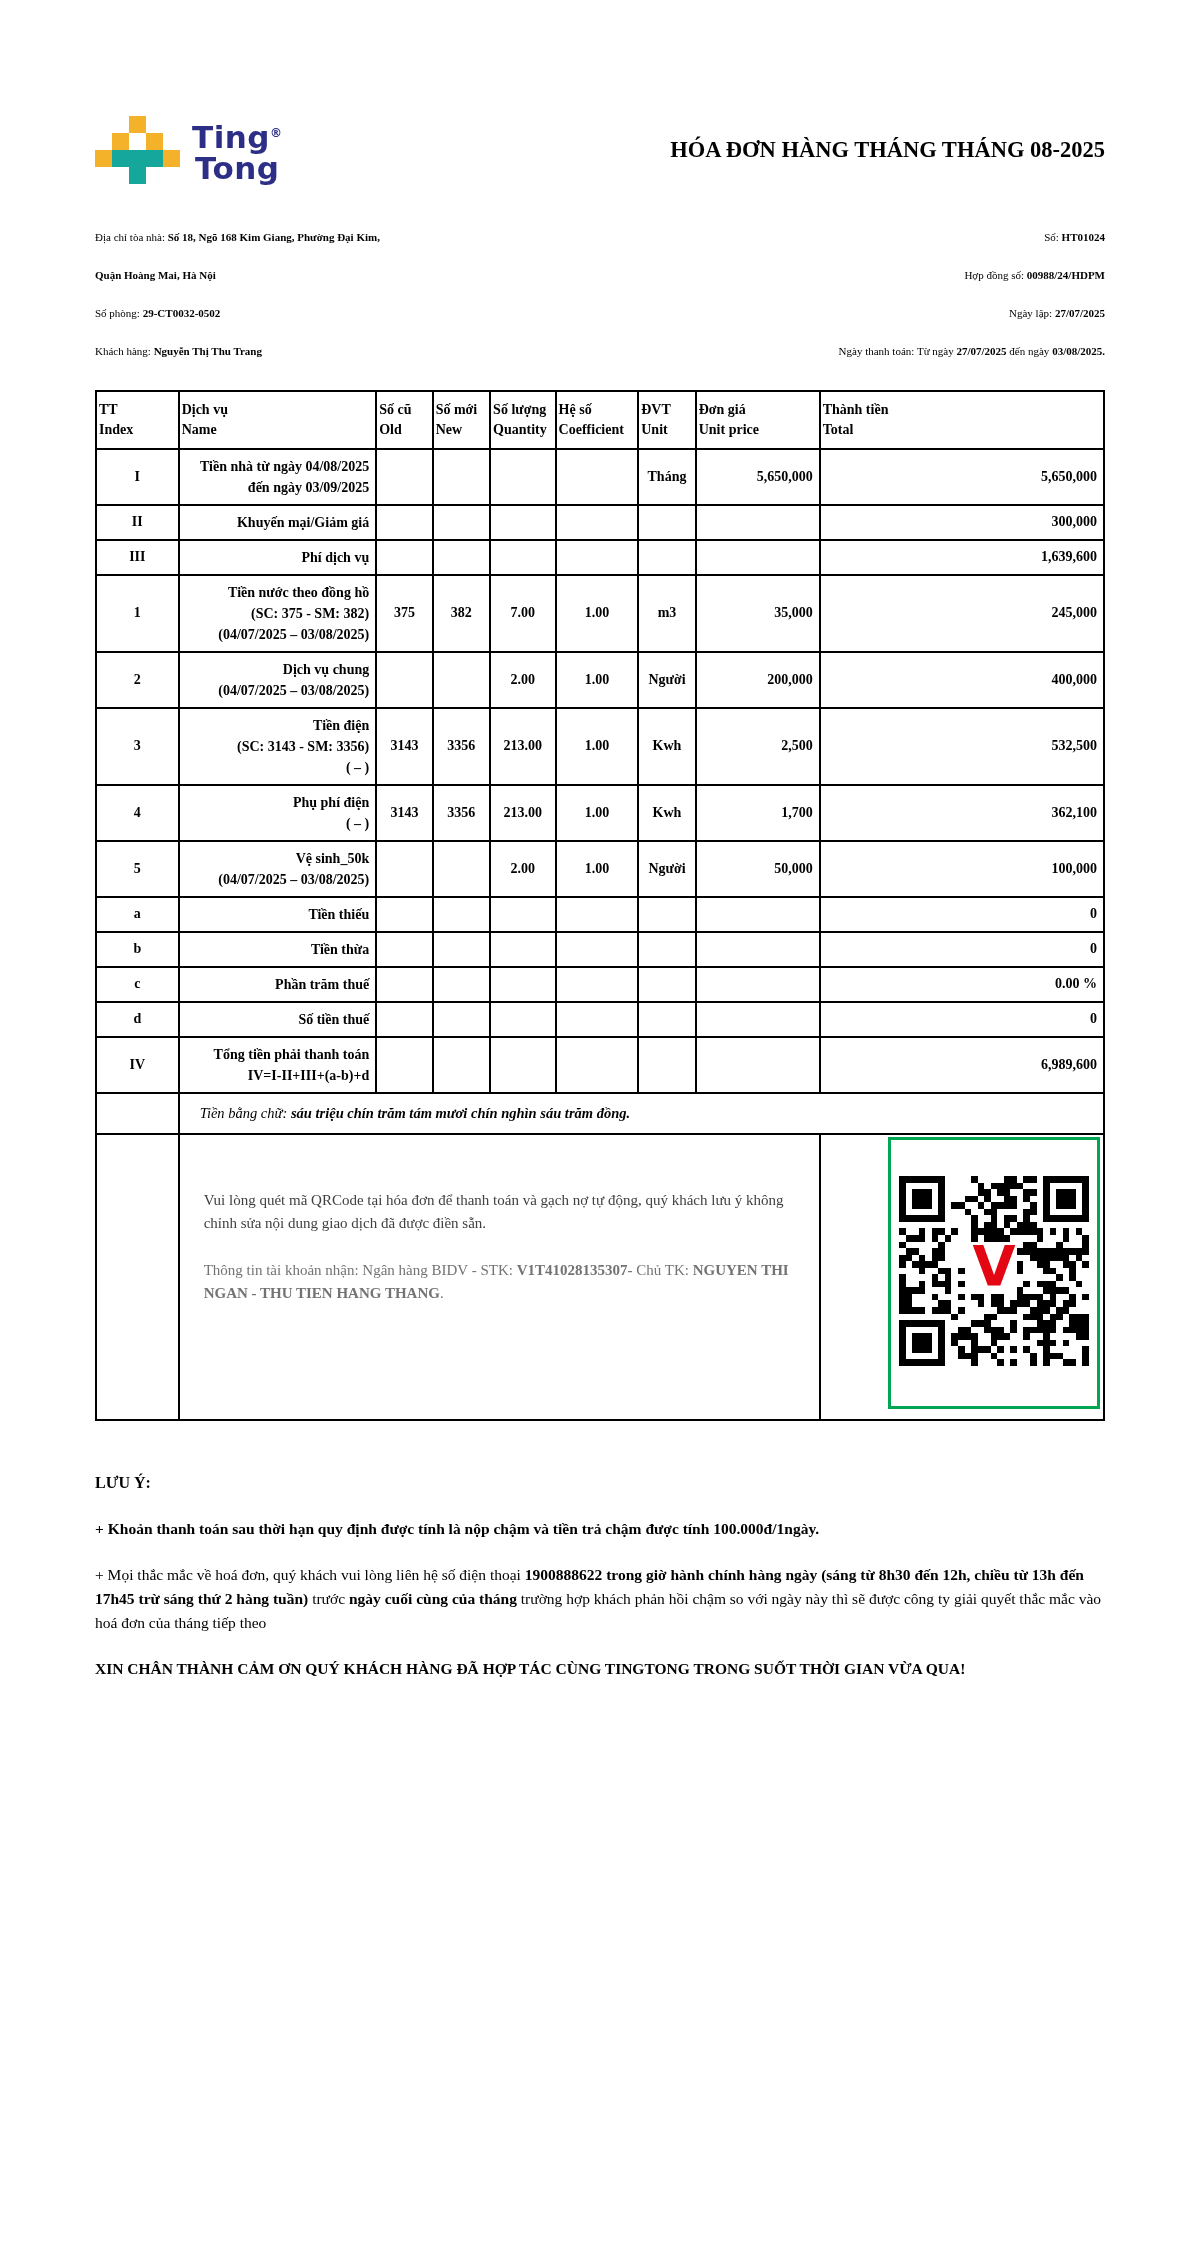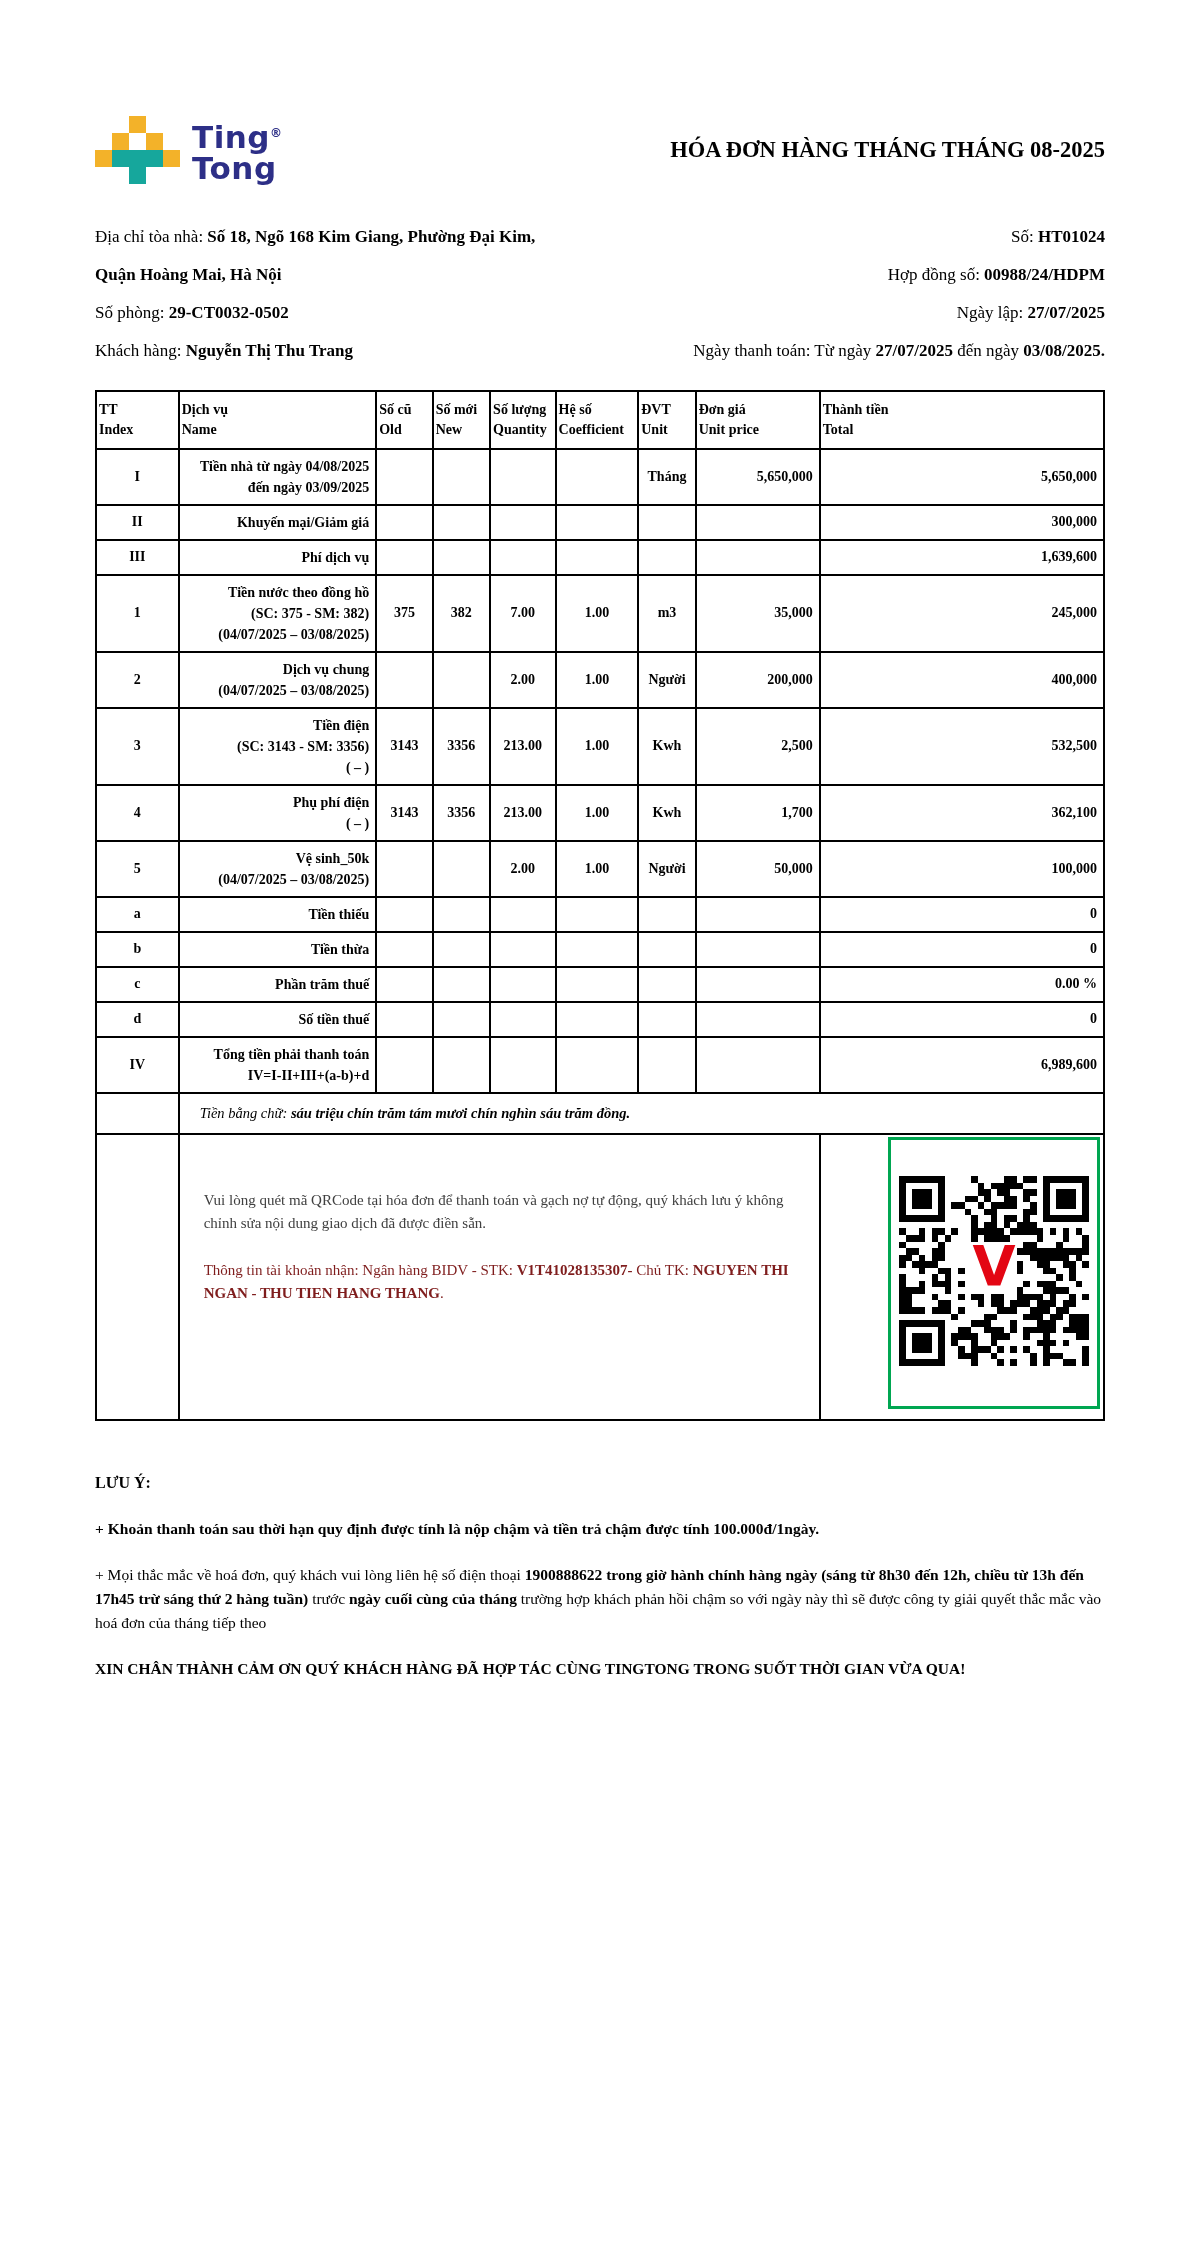--- a/index.html
+++ b/index.html
@@ -8,47 +8,47 @@
   .content{padding:0 95px;}
 
   
   .header{display:flex;justify-content:space-between;align-items:flex-start;padding-top:110px;}
   .logo{display:flex;align-items:flex-start;gap:12px;}
   .logo-icon{display:grid;grid-template-columns:repeat(5,17px);grid-auto-rows:17px;margin-top:6px;}
   .logo-icon span{display:block;}
   .cy{background:#f3b229;}
   .ct{background:#16a79c;}
   .logo-text{font-family:"DejaVu Sans","Liberation Sans",sans-serif;font-weight:bold;
-             color:#2d2f87;font-size:31px;line-height:31px;letter-spacing:.5px;margin-top:8px;}
+             color:#2d2f87;font-size:31px;line-height:31px;letter-spacing:.5px;margin-top:8px;text-align:center;}
   .logo-text .reg{font-size:12px;vertical-align:super;}
   .title{width:480px;text-align:right;font-weight:bold;font-size:22.5px;line-height:1.4;padding-top:24px;}
 
   
-  .info-row{display:flex;justify-content:center;margin-top:34px;font-size:17px;}
+  .info-row{display:flex;justify-content:center;margin-top:34px;font-size:11px;}
   .info-left{width:470px;}
   .info-right{width:600px;text-align:right;}
   .info-line{line-height:38px;white-space:nowrap;}
 
   
   table.inv{width:100%;border-collapse:collapse;margin-top:20px;font-size:14px;table-layout:fixed;}
   table.inv td,table.inv th{border:2px solid #000;padding:6px 6px;vertical-align:middle;font-weight:bold;}
   table.inv th{text-align:left;white-space:pre-line;line-height:1.4;padding:8px 2px;}
   td.c-idx{text-align:center;}
   td.c-name{text-align:right;white-space:pre-line;line-height:1.5;padding-left:10px;}
   td.c-mid{text-align:center;}
   td.c-num{text-align:right;padding-right:12px;}
   tr.words-row td{font-weight:normal;}
   .words-cell{font-style:italic;padding:11px 20px !important;font-size:14.5px;}
   .words-cell .b{font-weight:bold;}
 
   
   .qr-text-cell{vertical-align:top !important;padding:54px 16px 20px 24px !important;
                 font-weight:normal !important;font-size:15px;line-height:1.55;}
   .warning{color:#404040;margin:0 0 24px 0;max-width:600px;}
-  .account{color:#7f1d1d;margin:0;max-width:600px;}
+  .account{color:#737373;margin:0;max-width:600px;}
   .qr-cell{vertical-align:top !important;padding:2px !important;height:280px;}
   .qr-frame{width:206px;height:266px;border:3px solid #00a651;margin-left:auto;margin-right:1px;
             display:flex;align-items:center;justify-content:center;background:#fff;}
 
   
   .notes{margin-top:50px;font-size:15.5px;line-height:1.55;}
   .notes-heading{font-weight:bold;font-size:16px;margin-bottom:22px;}
   .note{margin-bottom:22px;max-width:1010px;}
   .b{font-weight:bold;}
   .i{font-style:italic;}

